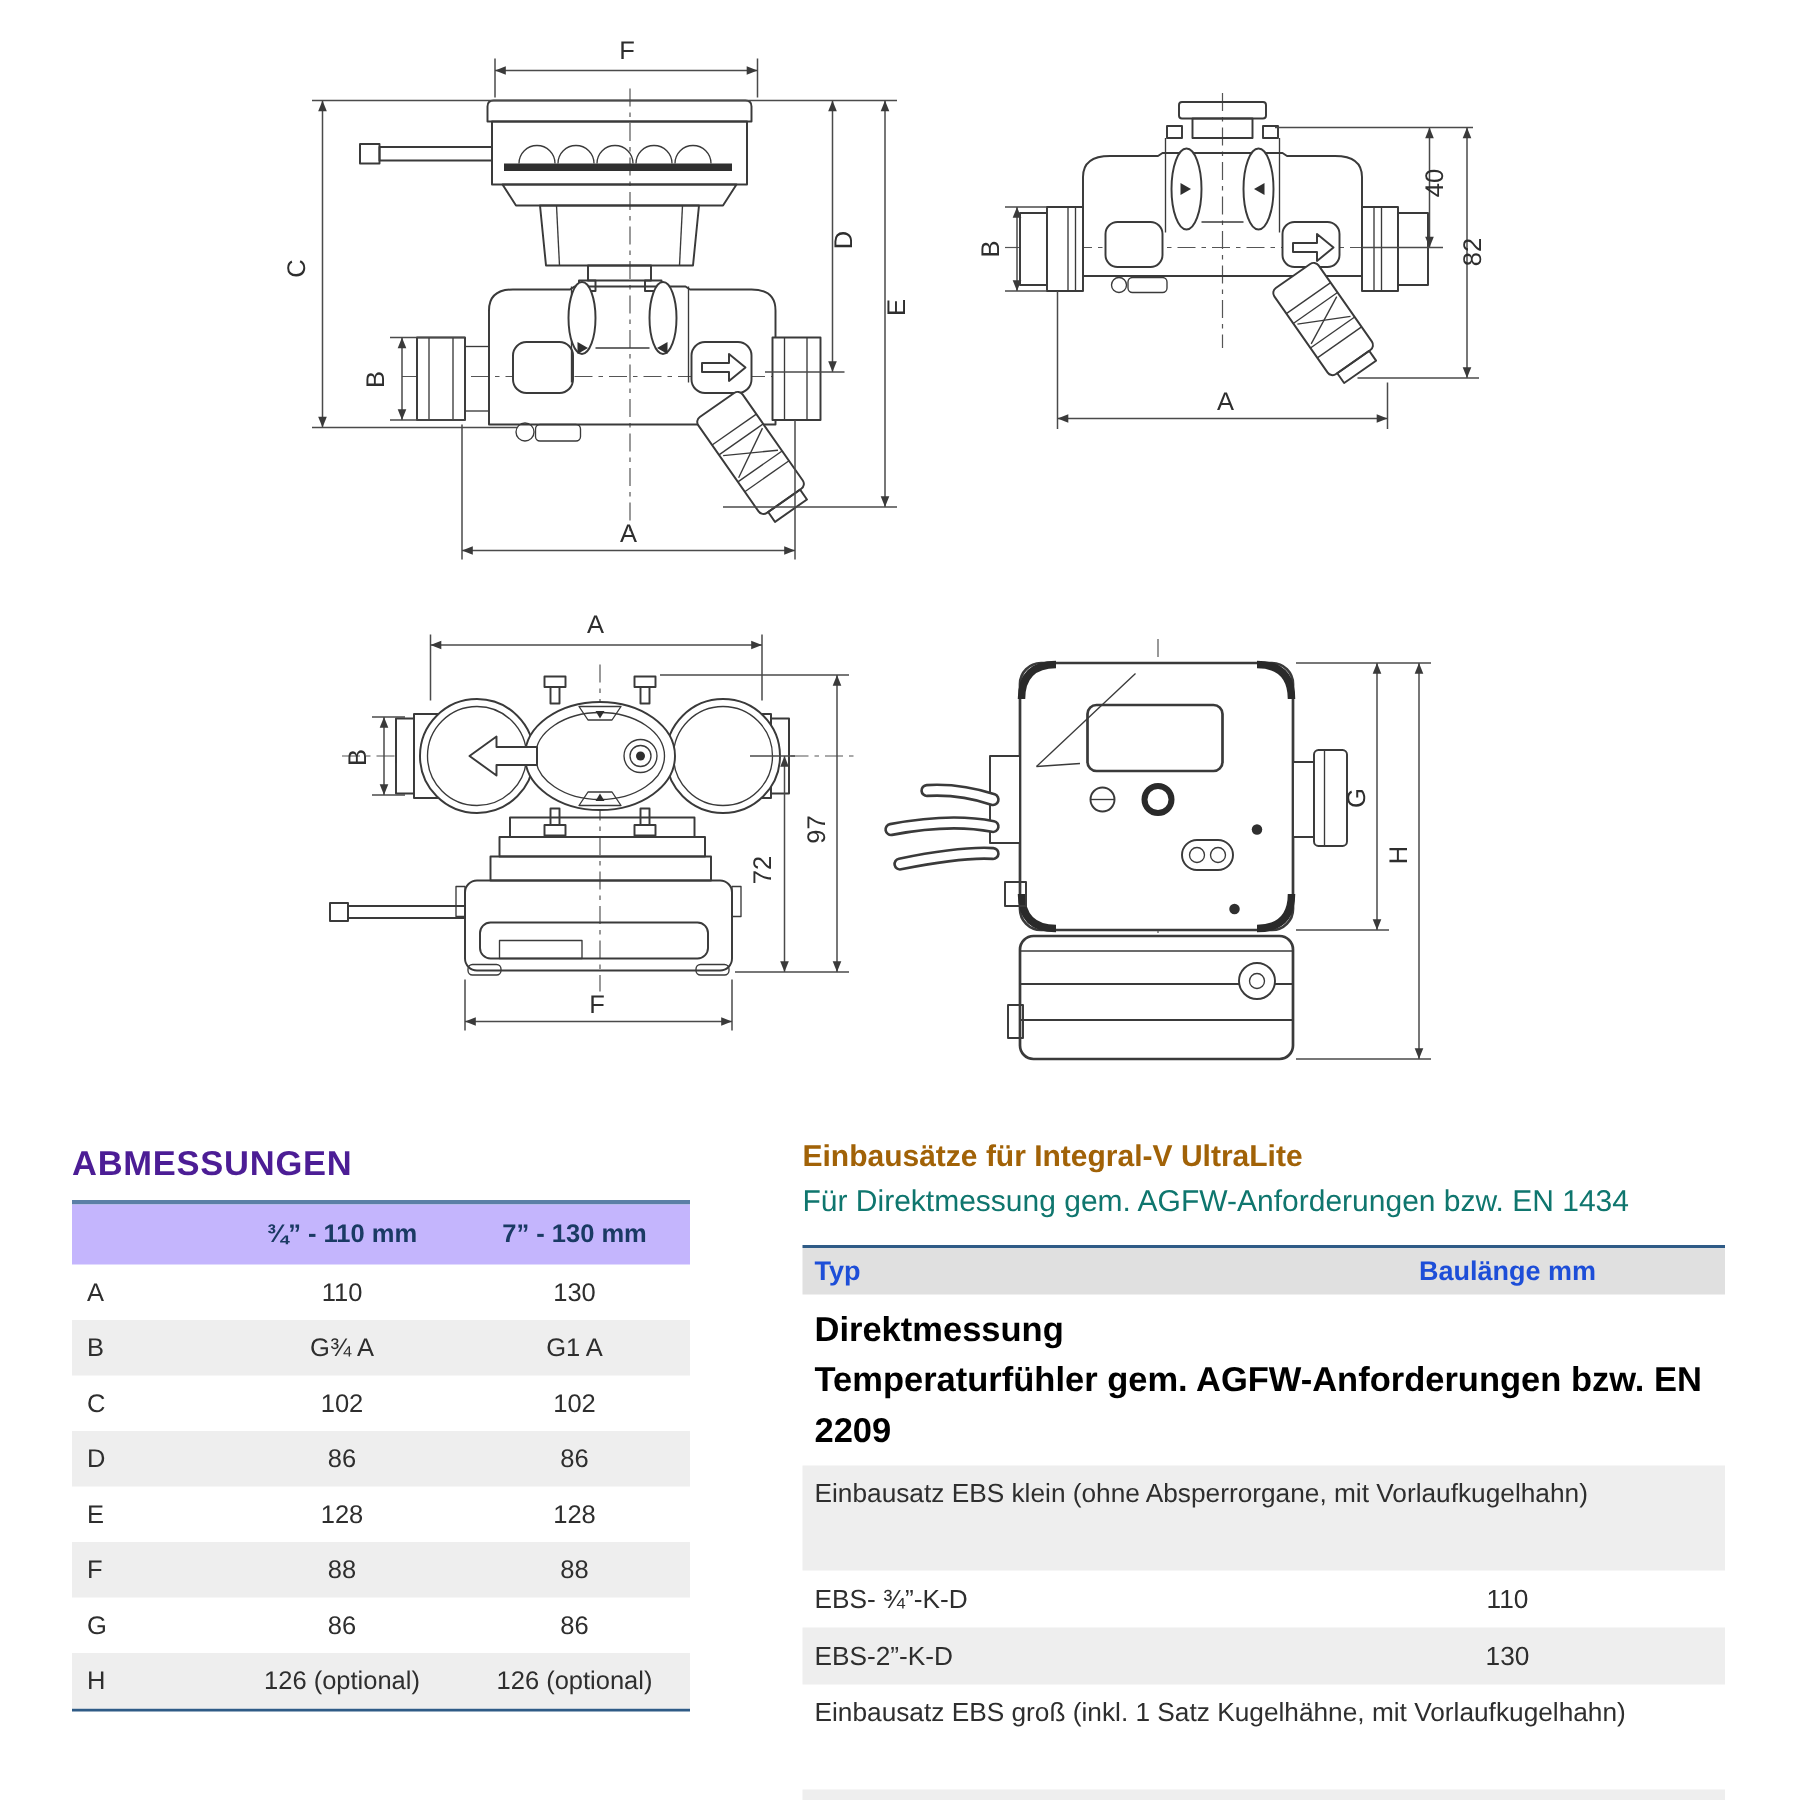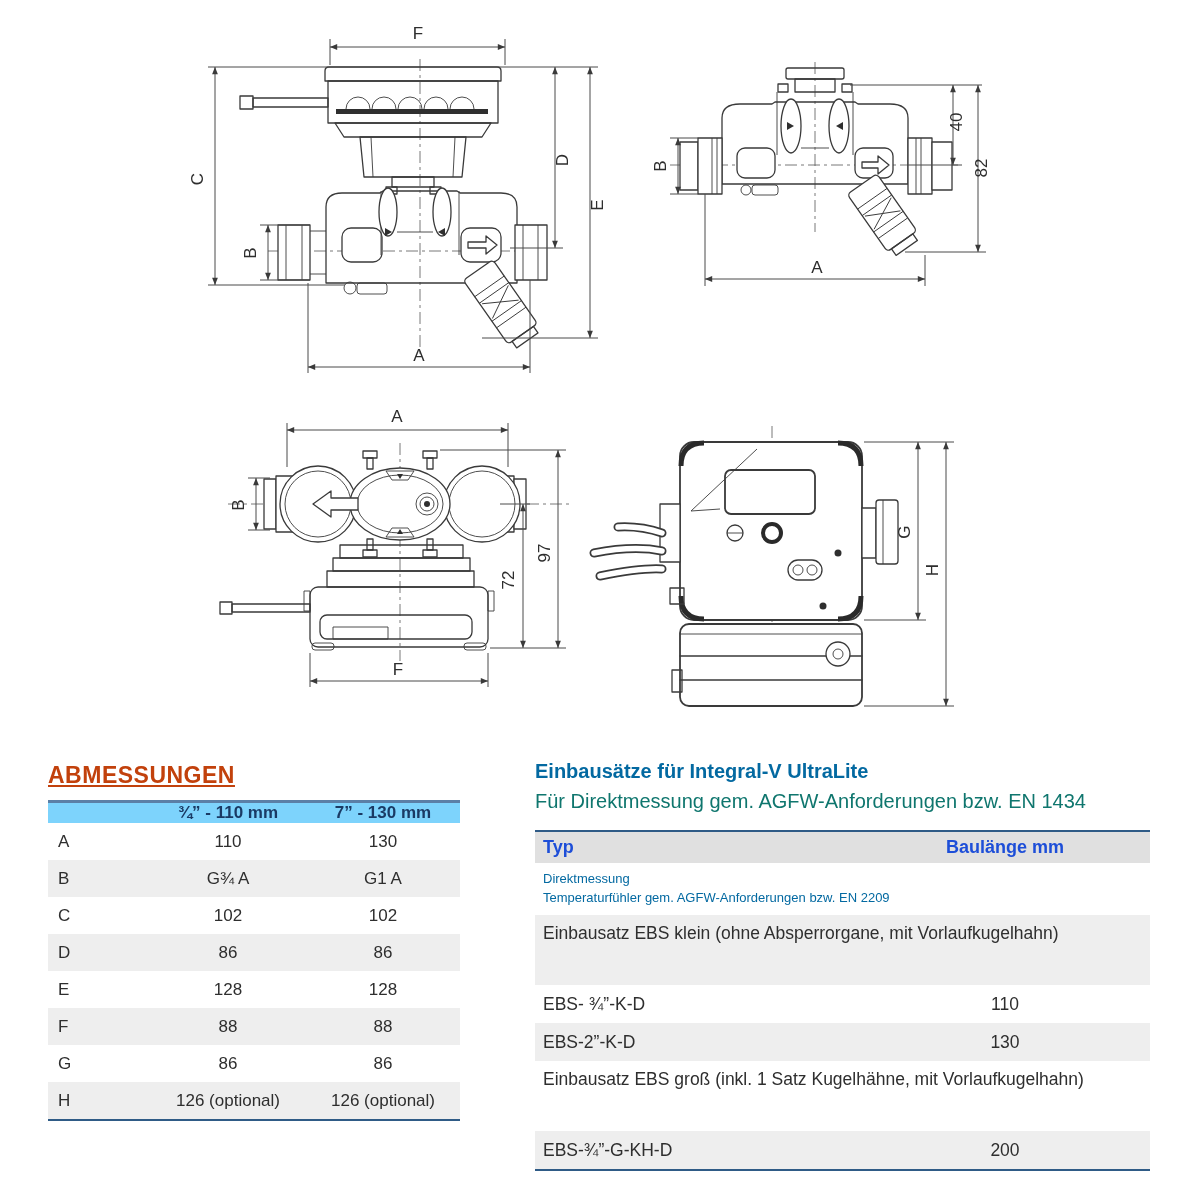--- a/index.html
+++ b/index.html
@@ -9,38 +9,38 @@
   
   .ol{fill:none;stroke:#3a3a3a;stroke-width:1.3;stroke-linejoin:round;stroke-linecap:round;}
   .ol2{fill:none;stroke:#3a3a3a;stroke-width:0.9;stroke-linejoin:round;}
   .wh{fill:#ffffff;stroke:#3a3a3a;stroke-width:1.3;stroke-linejoin:round;}
   .dk{fill:#2f2f2f;stroke:none;}
   .dim{fill:none;stroke:#4a4a4a;stroke-width:1;}
   .cl{fill:none;stroke:#555;stroke-width:0.8;stroke-dasharray:12 4 3 4;}
   .dimtxt{font:17px "Liberation Sans",sans-serif;fill:#2e2e2e;}
   
   #dims{position:absolute;left:48px;top:762px;width:412px;}
-  #dims .title{font-size:23px;font-weight:bold;color:#c2410c;letter-spacing:.5px;text-decoration:underline;}
+  #dims .title{font-size:23px;font-weight:bold;color:#4c1d95;letter-spacing:.5px;}
   #dims .tbl{margin-top:11px;border-top:3px solid #5b7fa6;border-bottom:2px solid #2f5b86;}
   .drow{display:grid;grid-template-columns:80px 200px 110px;align-items:center;height:37px;font-size:17px;}
-  .drow.head{height:20px;font-weight:bold;color:#1a3a64;background:#7dd3fc;}
+  .drow.head{height:40px;font-weight:bold;color:#1a3a64;background:#c4b5fd;}
   .drow .c0{padding-left:10px;text-align:left;}
   .drow .c1,.drow .c2{text-align:center;}
   .drow.shade{background:#eeeeee;}
   
   #inst{position:absolute;left:535px;top:760px;width:615px;}
-  #inst .title{font-size:20px;font-weight:bold;color:#0369a1;}
+  #inst .title{font-size:20px;font-weight:bold;color:#a16207;}
   #inst .subtitle{font-size:20px;color:#0f766e;margin-top:7px;}
   #inst .tbl{margin-top:17px;border-top:2px solid #2f5b86;border-bottom:2px solid #2f5b86;}
   .irow{display:grid;grid-template-columns:1fr 160px 65px;align-items:center;min-height:38px;font-size:17.5px;}
   .irow .t{padding-left:8px;text-align:left;}
   .irow .l{text-align:center;}
   .irow.head{min-height:31px;font-weight:bold;font-size:18px;color:#1d4ed8;background:#e0e0e0;}
   .irow.shade{background:#eeeeee;}
-  .irow.section{display:block;padding:7px 0 7px 8px;font-weight:normal;color:#0369a1;font-size:13px;line-height:1.45;}
+  .irow.section{display:block;padding:7px 0 7px 8px;font-weight:bold;color:#000000;font-size:23px;line-height:1.45;}
   .irow.span1{display:block;padding:8px 0 24px 8px;}
 </style>
 </head>
 <body>
 
 <div id="page">
 
   <svg class="dwg" style="left:190px;top:25px" width="420" height="350" viewBox="0 0 420 350">
     <defs>
       <marker id="ar1" viewBox="0 0 10 10" refX="9.5" refY="5" markerWidth="8" markerHeight="8" orient="auto-start-reverse">

